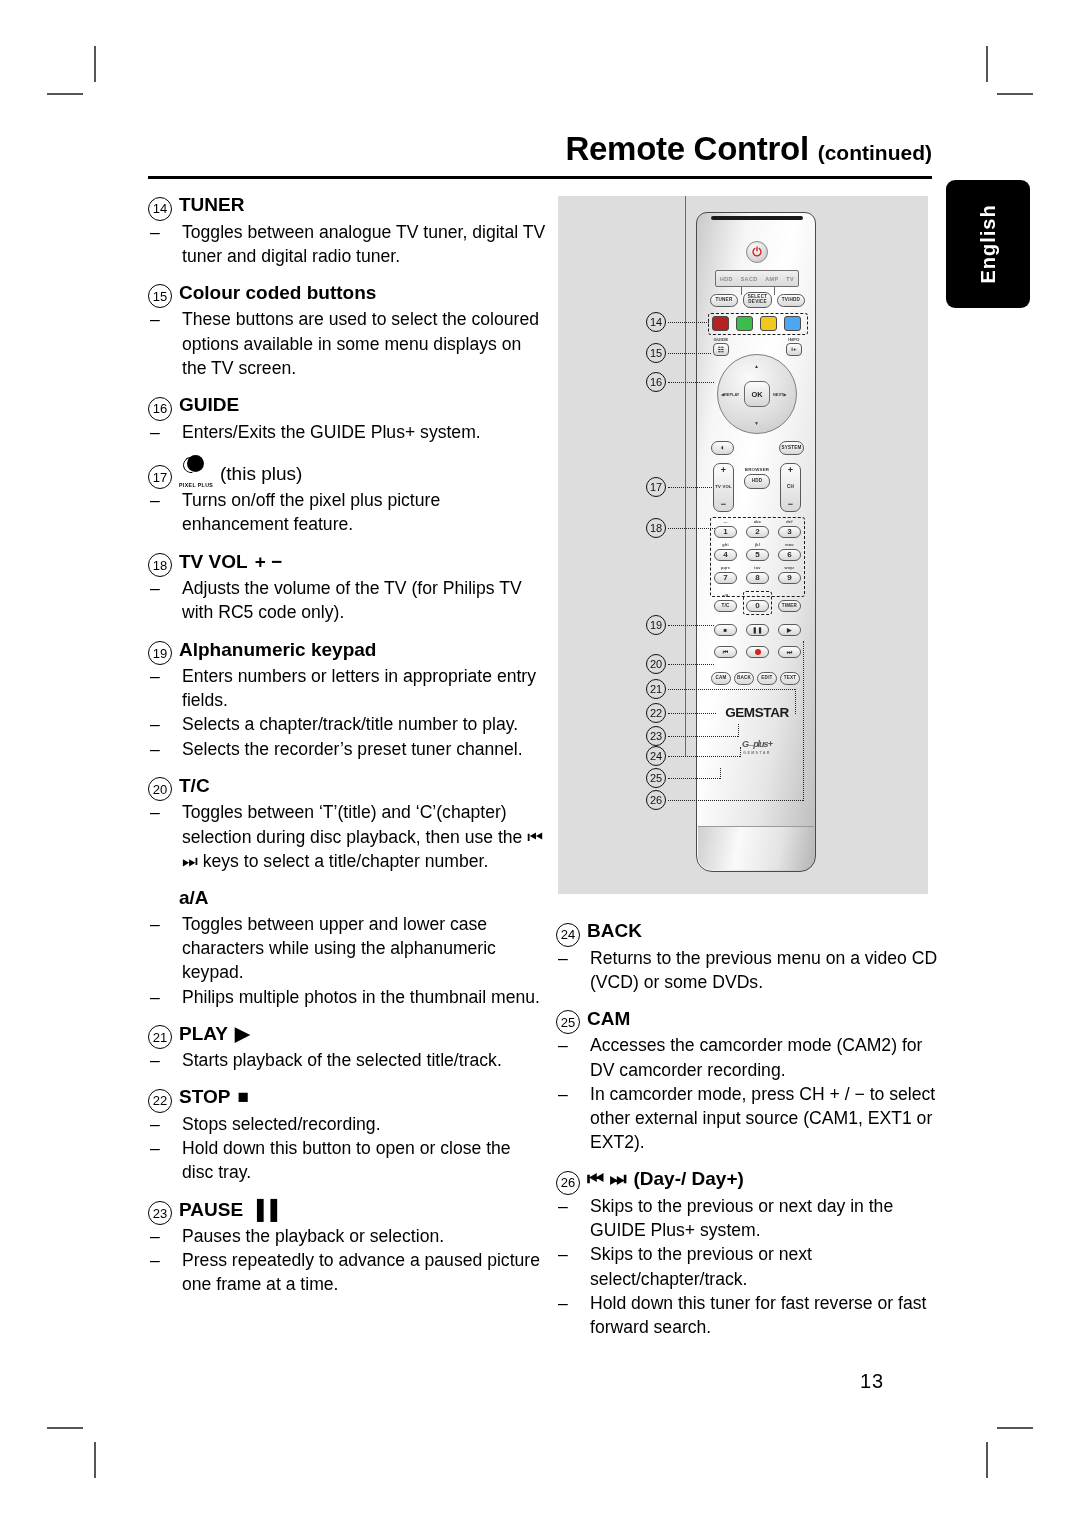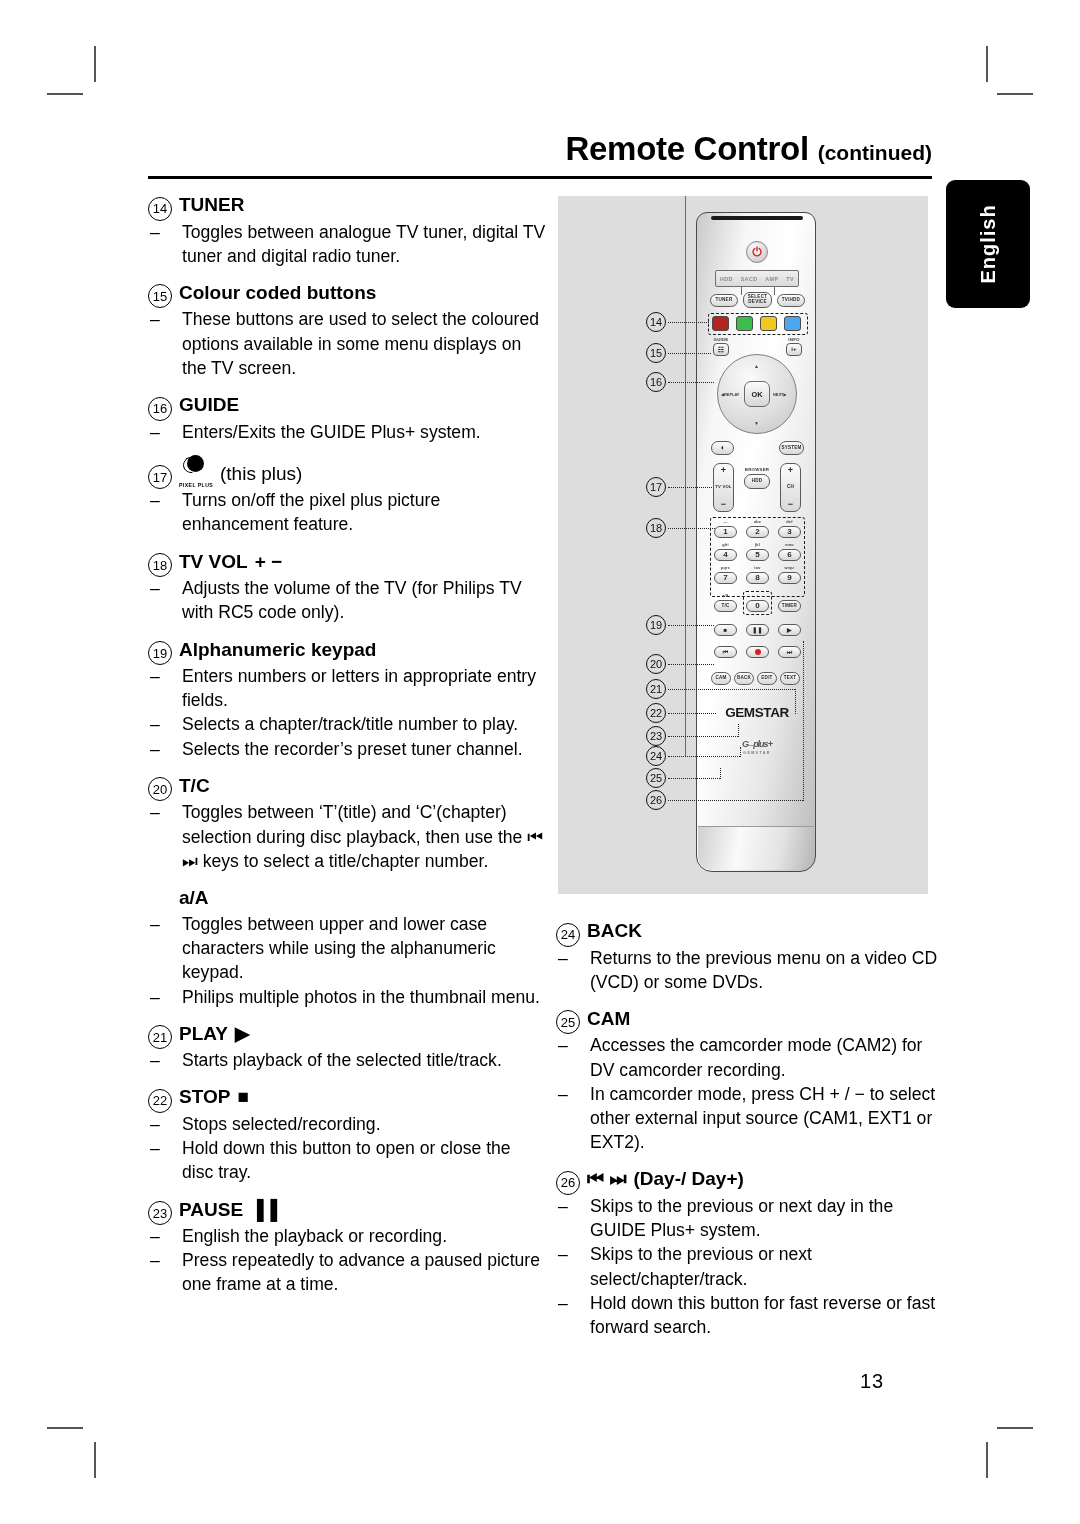--- a/index.html
+++ b/index.html
@@ -370,21 +370,21 @@
     </div>
 
     <div class="entry">
       <div class="head">
         <span class="num">23</span>
         <span class="head-txt">PAUSE</span>
         <span class="sym">▐▐</span>
       </div>
       <div class="bullet">
         <span class="dash">–</span>
-        <span class="btxt">English the playback or recording.</span>
+        <span class="btxt">Pauses the playback or selection.</span>
       </div>
       <div class="bullet">
         <span class="dash">–</span>
         <span class="btxt">Press repeatedly to advance a paused picture one frame at a time.</span>
       </div>
     </div>
 
   </div>
 
   <div class="col col-right">
@@ -424,21 +424,21 @@
       <div class="bullet">
         <span class="dash">–</span>
         <span class="btxt">Skips to the previous or next day in the GUIDE Plus+ system.</span>
       </div>
       <div class="bullet">
         <span class="dash">–</span>
         <span class="btxt">Skips to the previous or next select/chapter/track.</span>
       </div>
       <div class="bullet">
         <span class="dash">–</span>
-        <span class="btxt">Hold down this button for fast reverse or fast forward search.</span>
+        <span class="btxt">Hold down this tuner for fast reverse or fast forward search.</span>
       </div>
     </div>
 
   </div>
 
   <div class="pageno">13</div>
 
   <div class="figure">
 
     <div class="divline" style="left:127px; top:0; height:560px;"></div>

